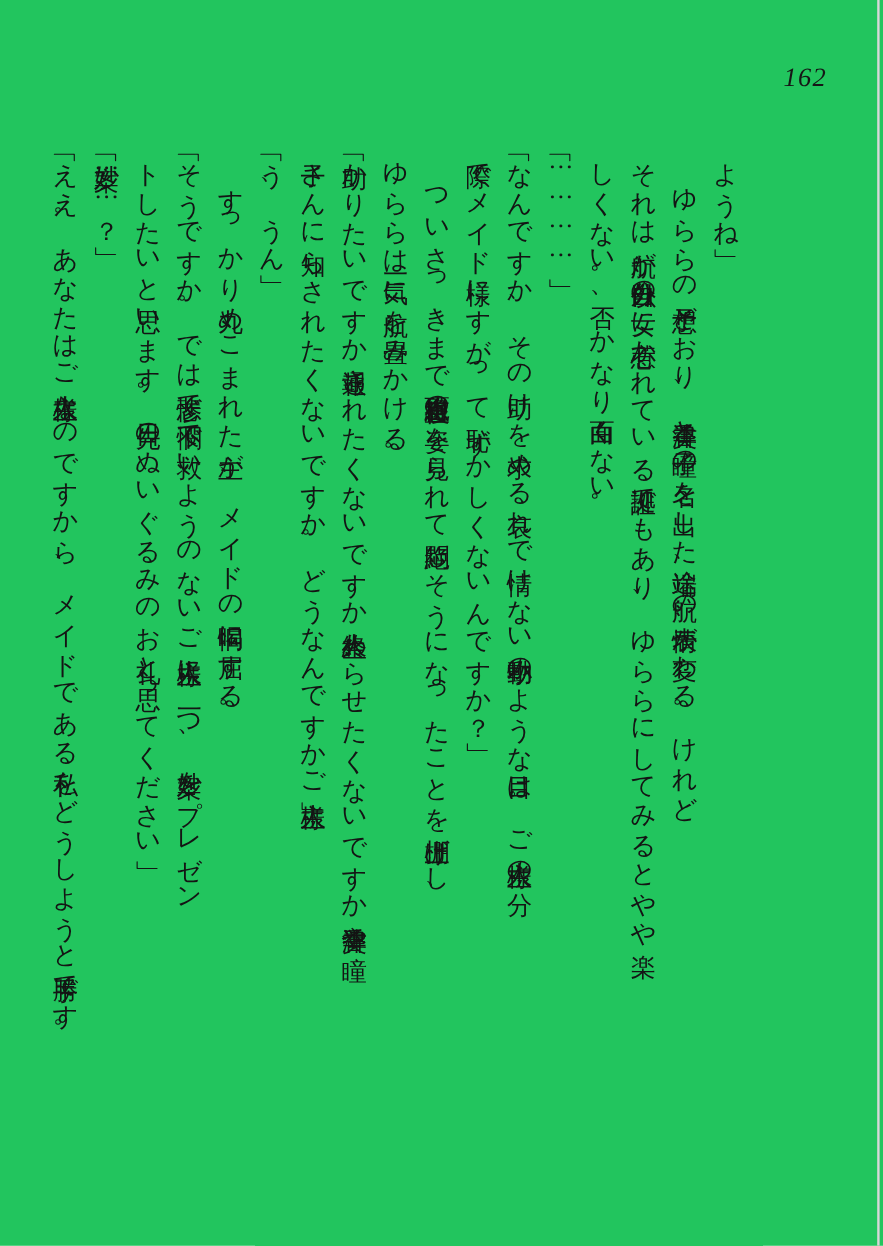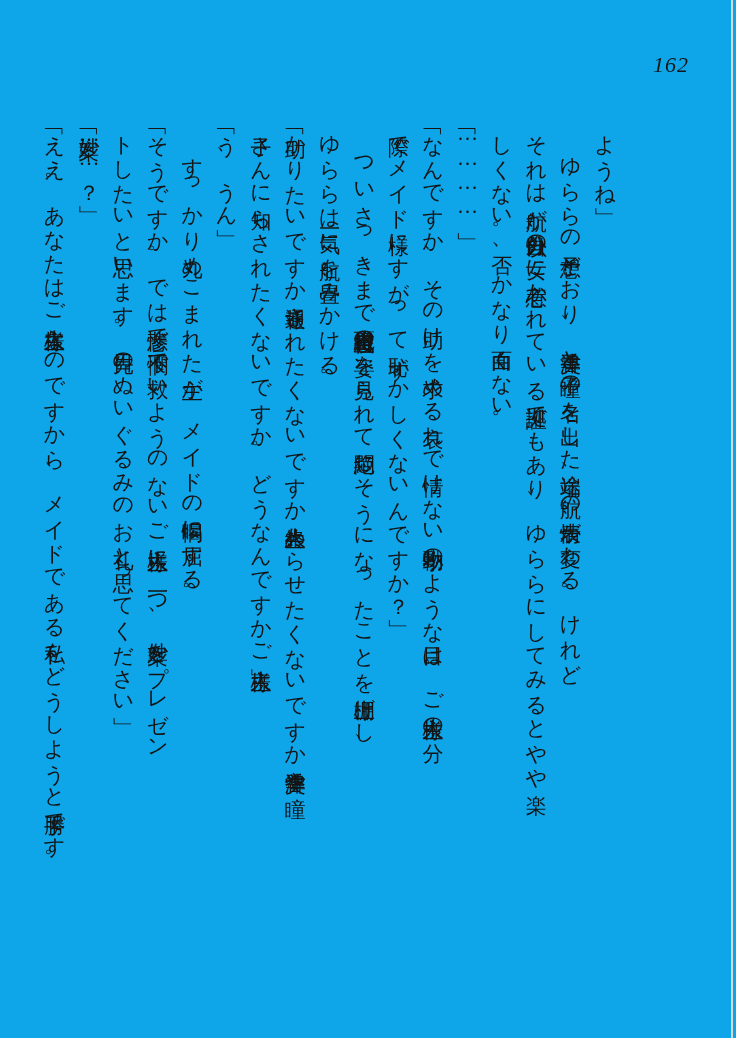--- a/index.html
+++ b/index.html
@@ -9,21 +9,21 @@
   body {
     width: 736px;
     height: 1038px;
     position: relative;
     background: #ffffff;
     overflow: hidden;
   }
   .page {
     position: absolute;
     inset: 0;
-    background: #0ea5e9;
+    background: #22c55e;
   }
   
   .scan-edge {
     position: absolute;
     top: 0;
     right: 3px;
     width: 2px;
     height: 100%;
     background: #d8d8d8;
   }

